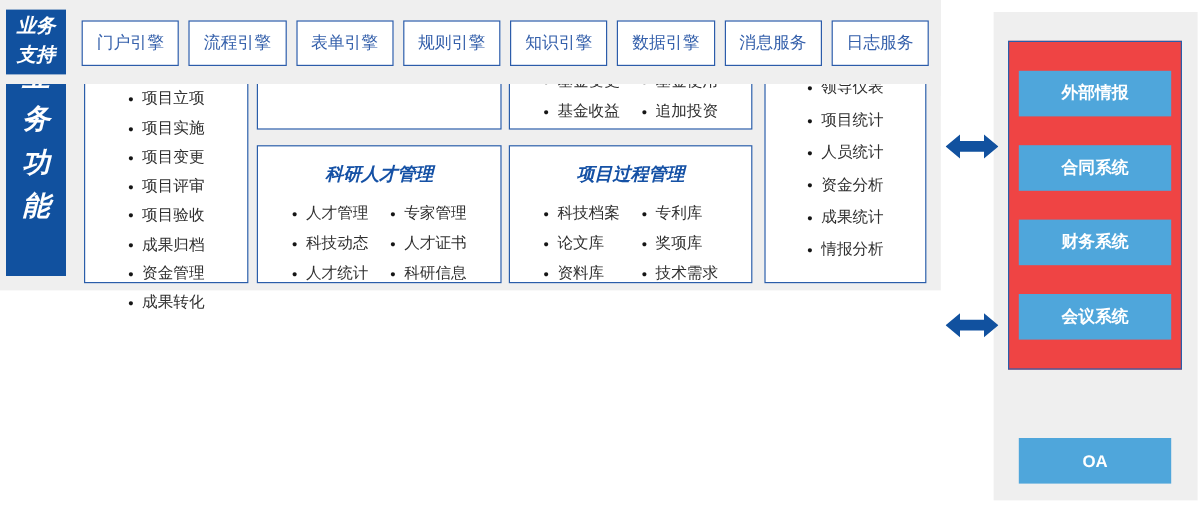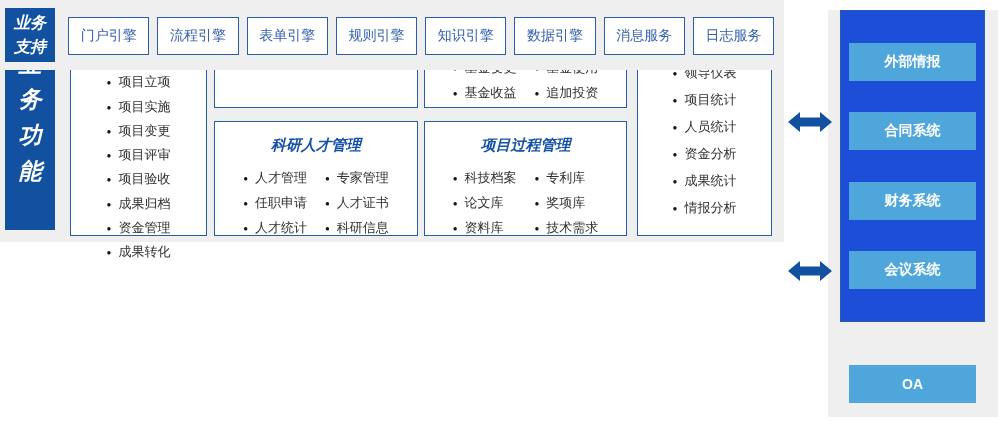--- a/index.html
+++ b/index.html
@@ -51,21 +51,21 @@
   .fbox-small h3 { margin-top:14px; }
   .fbox-small ul { margin-top:11px; line-height:23px; }
   .cols2 { display:grid; grid-auto-flow:column; column-gap:18px; justify-content:center; }
   .rows2 { grid-template-rows:repeat(2,auto); }
   .rows3 { grid-template-rows:repeat(3,auto); }
 
   .engines { position:absolute; left:68px; top:17px; width:706px; height:38px; display:flex; gap:8px; }
   .engine-box { flex:1; background:#ffffff; border:1.5px solid #2c5caa; color:#3560ab; font-size:14px;
                 display:flex; align-items:center; justify-content:center;text-align:center; }
 
-  .ext-box { position:absolute; left:12px; top:0; width:145px; height:312px; background:#1d4ed8; border:1px solid #2a5da9; }
+  .ext-box { position:absolute; left:12px; top:24px; width:145px; height:274px; background:#ef4444; border:1px solid #2a5da9; }
   .sys-list { position:absolute; inset:0; display:flex; flex-direction:column; justify-content:space-evenly; align-items:center; }
   .sys-btn { width:127px; height:38px; background:#4fa6db; color:#ffffff; font-weight:bold; font-size:14px;
              display:flex; align-items:center; justify-content:center; }
   .oa-btn { position:absolute; left:21px; top:355px; }
 
   .sync-arrow { position:absolute; width:44px; height:26px; }
   .arrow-top    { left:788px; top:109px; }
   .arrow-bottom { left:788px; top:258px; }
 </style>
 </head>
@@ -171,21 +171,21 @@
           <li>资金分析</li>
           <li>成果统计</li>
           <li>情报分析</li>
         </ul>
     </div>
 
     <div class="fbox fbox-talent fbox-small">
       <h3>科研人才管理</h3>
       <ul class="cols2 rows3">
           <li>人才管理</li>
-          <li>任职申请</li>
+          <li>科技动态</li>
           <li>人才统计</li>
           <li>专家管理</li>
           <li>人才证书</li>
           <li>科研信息</li>
         </ul>
     </div>
 
     <div class="fbox fbox-achv fbox-small">
       <h3>项目过程管理</h3>
       <ul class="cols2 rows3">

